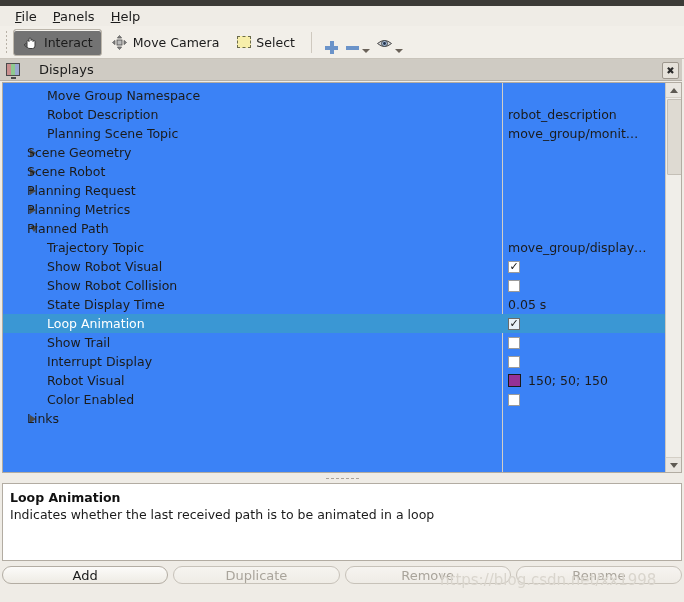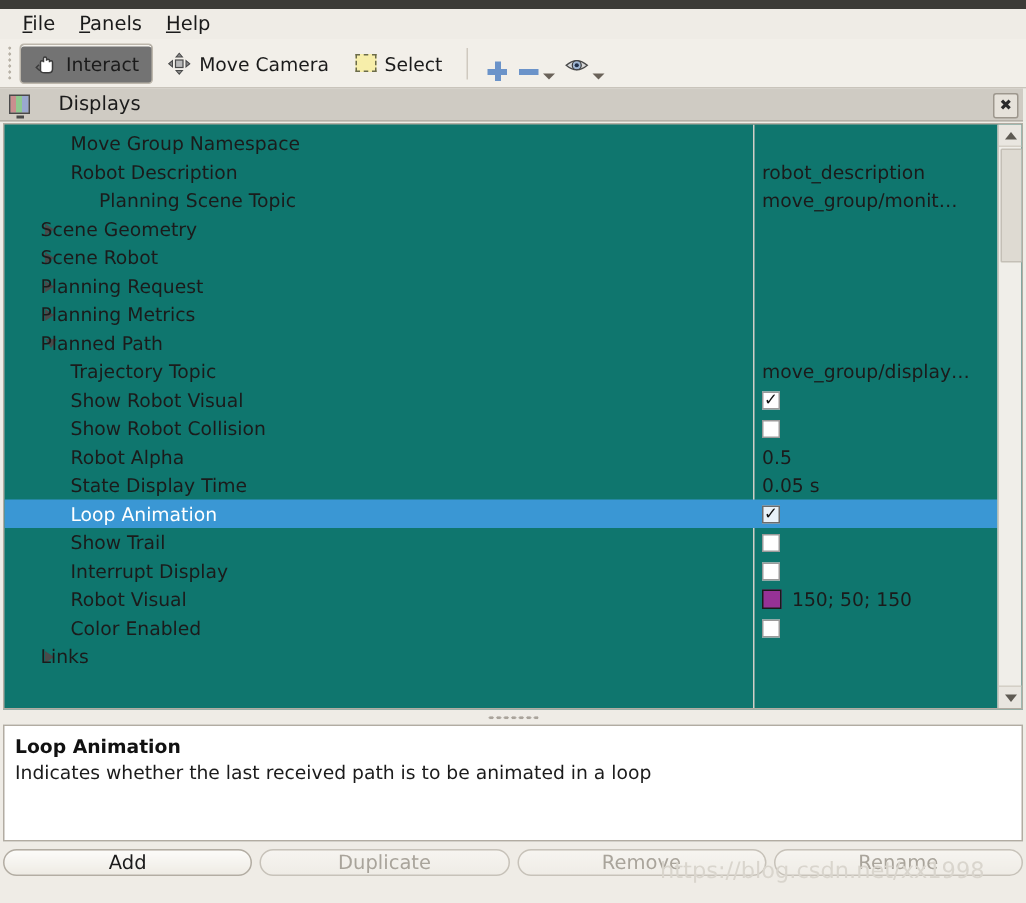--- a/index.html
+++ b/index.html
@@ -58,21 +58,21 @@
            background:linear-gradient(90deg,#c98f8f 0 33%,#8fc98f 33% 66%,#9aa8cf 66% 100%);}
   .monitor:after{content:"";position:absolute;left:4px;top:13px;width:5px;height:2px;background:#4a4a4a;}
   .ptitle{margin-left:19px;font-size:13px;color:#1b1b1b;}
   .closebtn{position:absolute;right:5px;top:3px;width:15px;height:15px;
             background:#e6e2da;border:1px solid #9d978d;border-radius:2px;
             display:flex;align-items:center;justify-content:center;
             font-size:10px;color:#2a2a2a;line-height:1;cursor:default;}
 
   
   .treewrap{position:absolute;left:2px;top:82px;width:680px;height:391px;
-            background:#0f766e;border:1px solid #b2aca2;box-sizing:border-box;overflow:hidden;}
+            background:#3b82f6;border:1px solid #b2aca2;box-sizing:border-box;overflow:hidden;}
   .treeinner{position:absolute;left:0;top:0;right:16px;bottom:0;overflow:hidden;}
   .coldiv{position:absolute;left:499px;top:0;bottom:0;width:1px;background:#d2cec6;}
   .rows{position:absolute;left:0;top:3px;right:0;}
   .row{position:relative;height:19px;display:flex;align-items:center;}
   .row.sel{background:#3a97d4;}
   .row.sel .label,.row.sel .value{color:#ffffff;}
   .arrow{position:absolute;width:9px;height:9px;}
   .arrow.collapsed{border-left:6px solid #4a4a4a;border-top:4px solid transparent;border-bottom:4px solid transparent;width:0;height:0;}
   .arrow.expanded{border-top:6px solid #4a4a4a;border-left:4px solid transparent;border-right:4px solid transparent;width:0;height:0;}
   .label{position:absolute;font-size:12.5px;color:#1b1b1b;white-space:nowrap;}
@@ -192,21 +192,21 @@
       <div class="coldiv"></div>
       <div class="rows" id="tree-rows">
           <div class="row">
             <span class="label" style="left: 44px;">Move Group Namespace</span>
           </div>
           <div class="row">
             <span class="label" style="left: 44px;">Robot Description</span>
             <span class="value">robot_description</span>
           </div>
           <div class="row">
-            <span class="label" style="left: 44px; margin-left: 19px;">Planning Scene Topic</span>
+            <span class="label" style="left: 44px;">Planning Scene Topic</span>
             <span class="value">move_group/monit…</span>
           </div>
           <div class="row">
             <span class="arrow collapsed" style="left: 27px;"></span>
             <span class="label" style="left: 24px;">Scene Geometry</span>
           </div>
           <div class="row">
             <span class="arrow collapsed" style="left: 27px;"></span>
             <span class="label" style="left: 24px;">Scene Robot</span>
           </div>
@@ -226,24 +226,20 @@
             <span class="label" style="left: 44px;">Trajectory Topic</span>
             <span class="value">move_group/display…</span>
           </div>
           <div class="row">
             <span class="label" style="left: 44px;">Show Robot Visual</span>
             <span class="chk">✓</span>
           </div>
           <div class="row">
             <span class="label" style="left: 44px;">Show Robot Collision</span>
             <span class="chk"></span>
-          </div>
-          <div class="row">
-            <span class="label" style="left: 44px;">Robot Alpha</span>
-            <span class="value">0.5</span>
           </div>
           <div class="row">
             <span class="label" style="left: 44px;">State Display Time</span>
             <span class="value">0.05 s</span>
           </div>
           <div class="row sel">
             <span class="label" style="left: 44px;">Loop Animation</span>
             <span class="chk">✓</span>
           </div>
           <div class="row">

